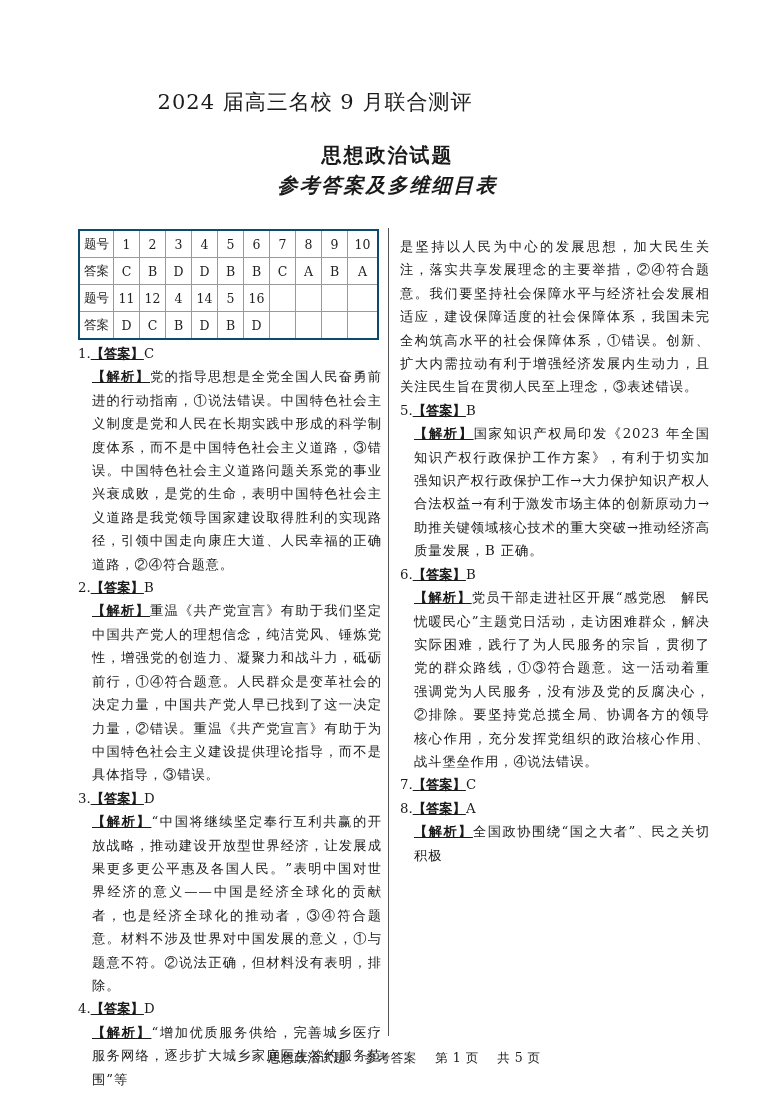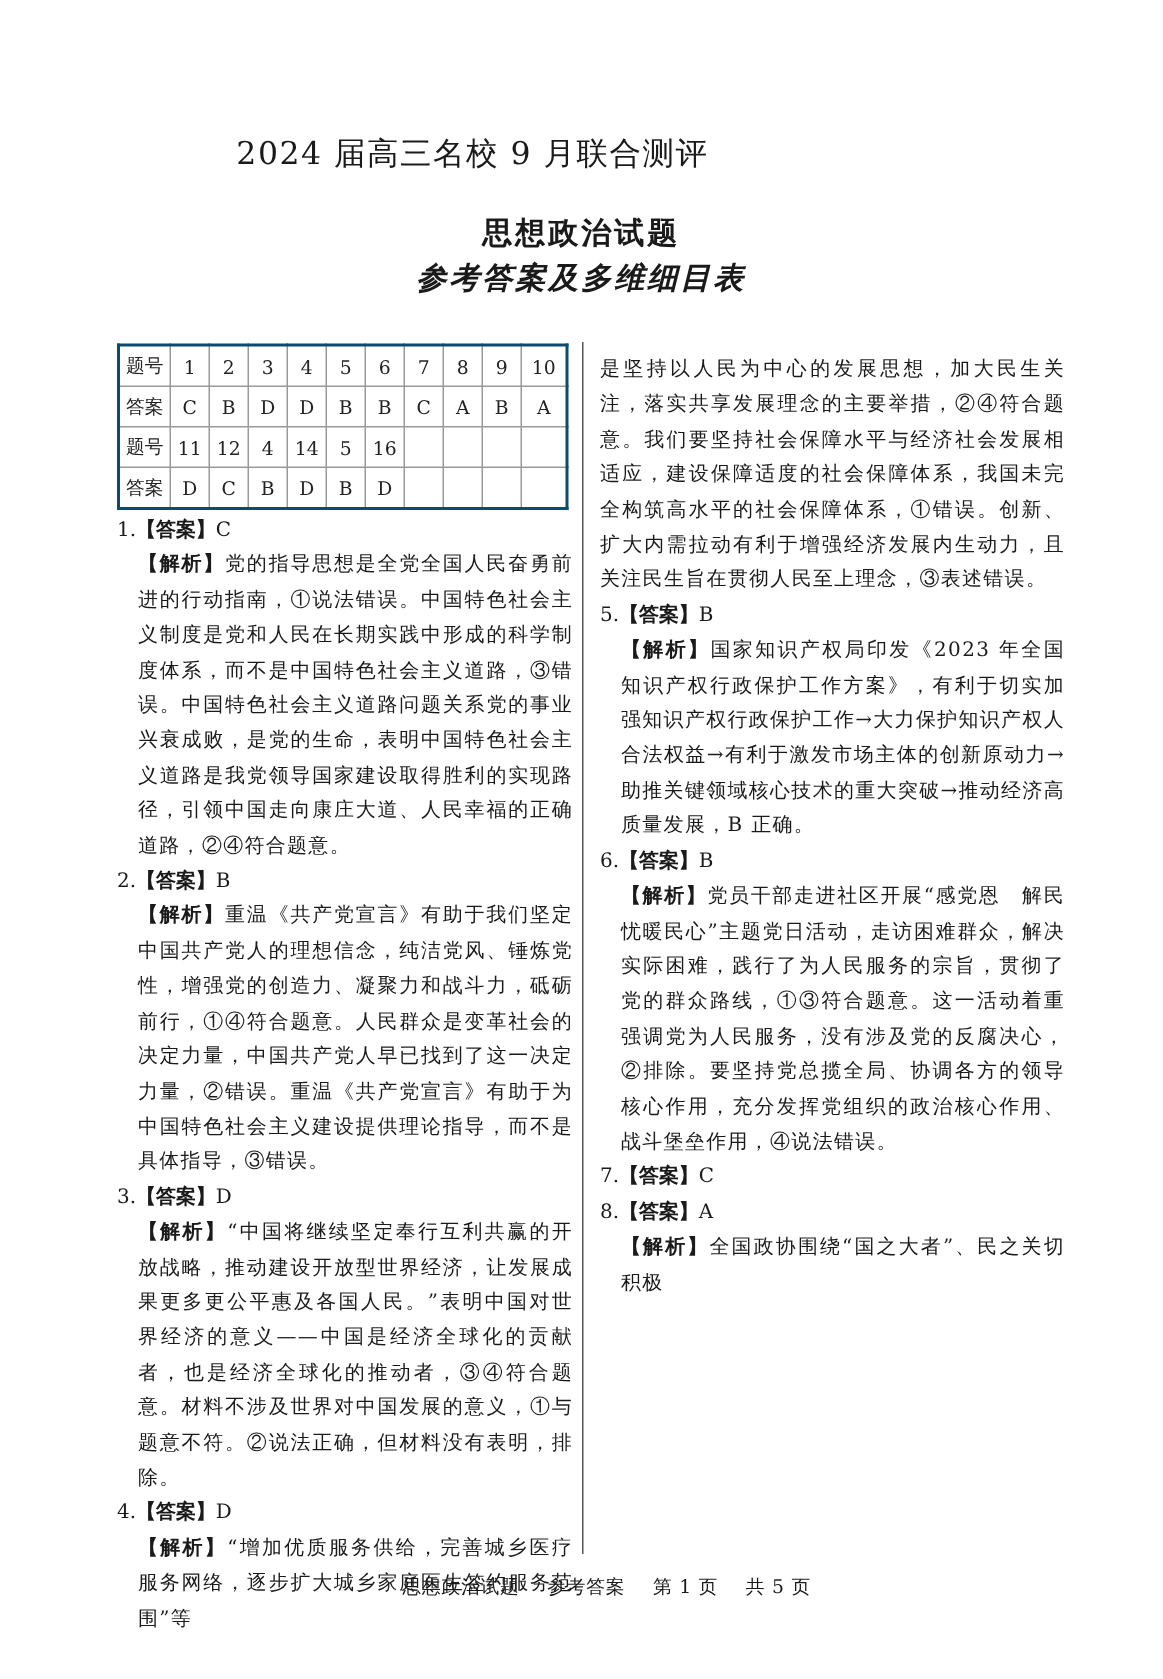--- a/index.html
+++ b/index.html
@@ -19,21 +19,21 @@
   table.ans td.hd { width: 33px; }
   table.ans td.c { width: 25px; }
   table.ans td.c10 { width: 29px; }
   .col { position: absolute; font-size: 13.3px; line-height: 23.4px; }
   .col.left { left: 78px; top: 342px; width: 304px; }
   .col.right { left: 400px; top: 235px; width: 310px; }
   .q { margin: 0; }
   .qhead { margin: 0; white-space: nowrap; }
   .expl { margin: 0 0 0 14px; text-align: justify; text-align-last: left; letter-spacing: 0.9px; }
   .expl.cont { margin-left: 14px; }
-  .bracket { font-weight: bold; }
+  .bracket { font-weight: bold; text-decoration: underline; }
   .footer { position: absolute; top: 1050px; left: 0; width: 737px; text-align: center;
             font-size: 12.5px; letter-spacing: 0.5px; margin-left: 36px; }
   .footer span { margin: 0 7px; }
 </style>
 </head>
 <body>
 
 <div class="title1">2024 届高三名校 9 月联合测评</div>
 <div class="title2">思想政治试题</div>
 <div class="title3">参考答案及多维细目表</div>

